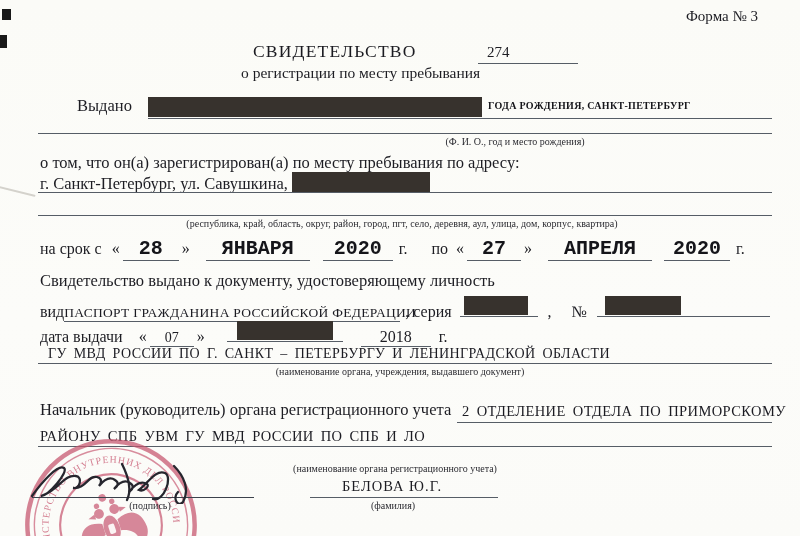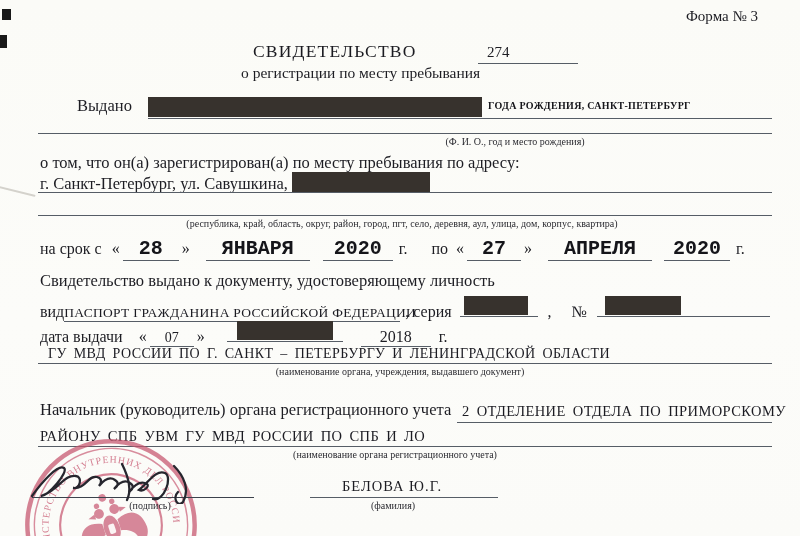--- a/index.html
+++ b/index.html
@@ -101,21 +101,21 @@
 
   <div class="abs up14" style="left:40px; top:346px;margin-left:8px;">ГУ МВД РОССИИ ПО Г. САНКТ – ПЕТЕРБУРГУ И ЛЕНИНГРАДСКОЙ ОБЛАСТИ</div>
   <div class="line" style="left:38px; right:28px; top:363px;"></div>
   <div class="abs cap" style="left:400px; top:366px;">(наименование органа, учреждения, выдавшего документ)</div>
 
   <div class="abs body-text" style="left:40px; top:400px;">Начальник (руководитель) органа регистрационного учета</div>
   <div class="abs up14" style="left:462px; top:403px; font-size:14.5px;">2 ОТДЕЛЕНИЕ ОТДЕЛА  ПО ПРИМОРСКОМУ</div>
   <div class="line" style="left:457px; right:28px; top:422px;"></div>
   <div class="abs up14" style="left:40px; top:428px; font-size:14.5px;">РАЙОНУ СПБ УВМ  ГУ  МВД РОССИИ  ПО СПБ  И  ЛО</div>
   <div class="line" style="left:38px; right:28px; top:446px;"></div>
-  <div class="abs cap" style="left:395px; top:449px;">(наименование органа регистрационного учета)</div>
+  <div class="abs cap" style="left:395px; top:463px;">(наименование органа регистрационного учета)</div>
 
   <svg class="abs" style="left:22px; top:436px; opacity:.88;" width="178" height="178" viewBox="0 0 200 200">
     <g transform="rotate(-18 100 100)">
       <circle cx="100" cy="100" r="94" fill="none" stroke="#c6536d" stroke-width="5" opacity=".82"></circle>
       <circle cx="100" cy="100" r="86" fill="none" stroke="#c6536d" stroke-width="1.8" opacity=".75"></circle>
       <circle cx="100" cy="100" r="57" fill="none" stroke="#c6536d" stroke-width="2.4" opacity=".8"></circle>
       <path id="ringTop" d="M 34.2,123.9 A 70 70 0 1 1 165.8,123.9" fill="none"></path>
       <path id="ringBottom" d="M 58.7,158.9 A 72 72 0 0 0 141.3,158.9" fill="none"></path>
       <text font-size="11" letter-spacing="1" fill="#c6536d" font-family="Liberation Serif, serif" opacity=".85">
         <textPath href="#ringTop">МИНИСТЕРСТВО ВНУТРЕННИХ ДЕЛ РОССИЙСКОЙ ФЕДЕРАЦИИ</textPath>

